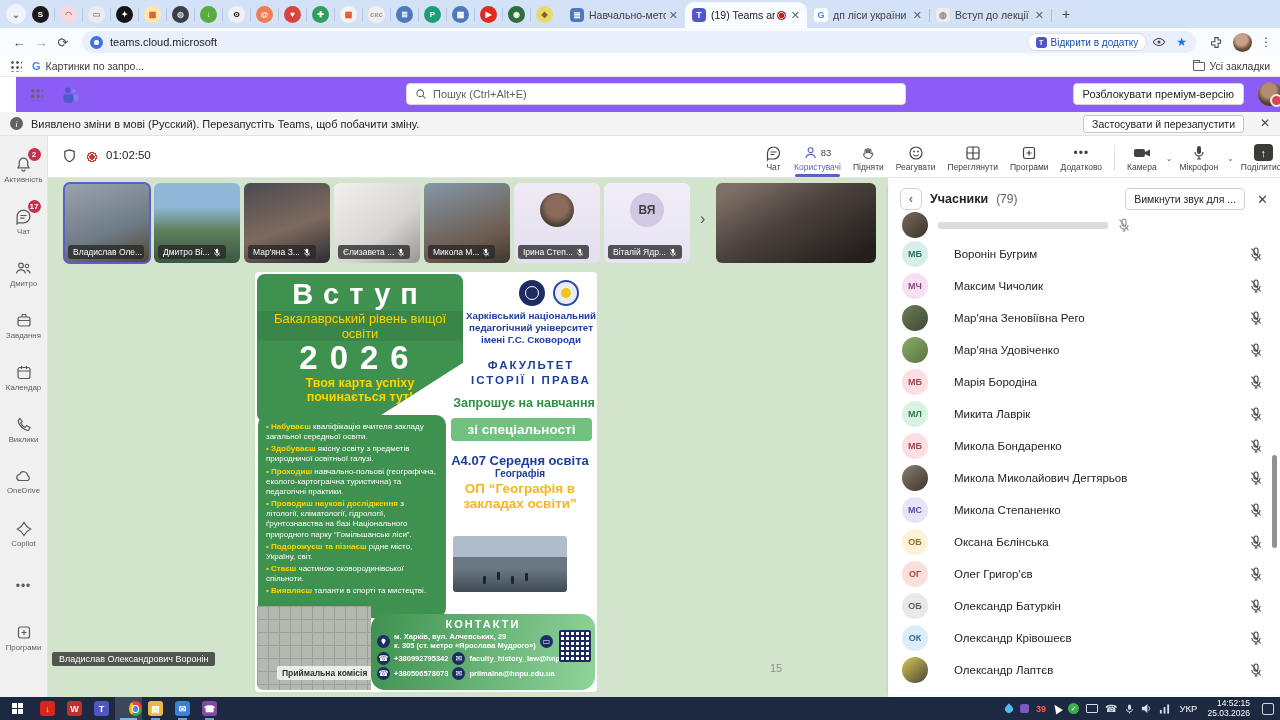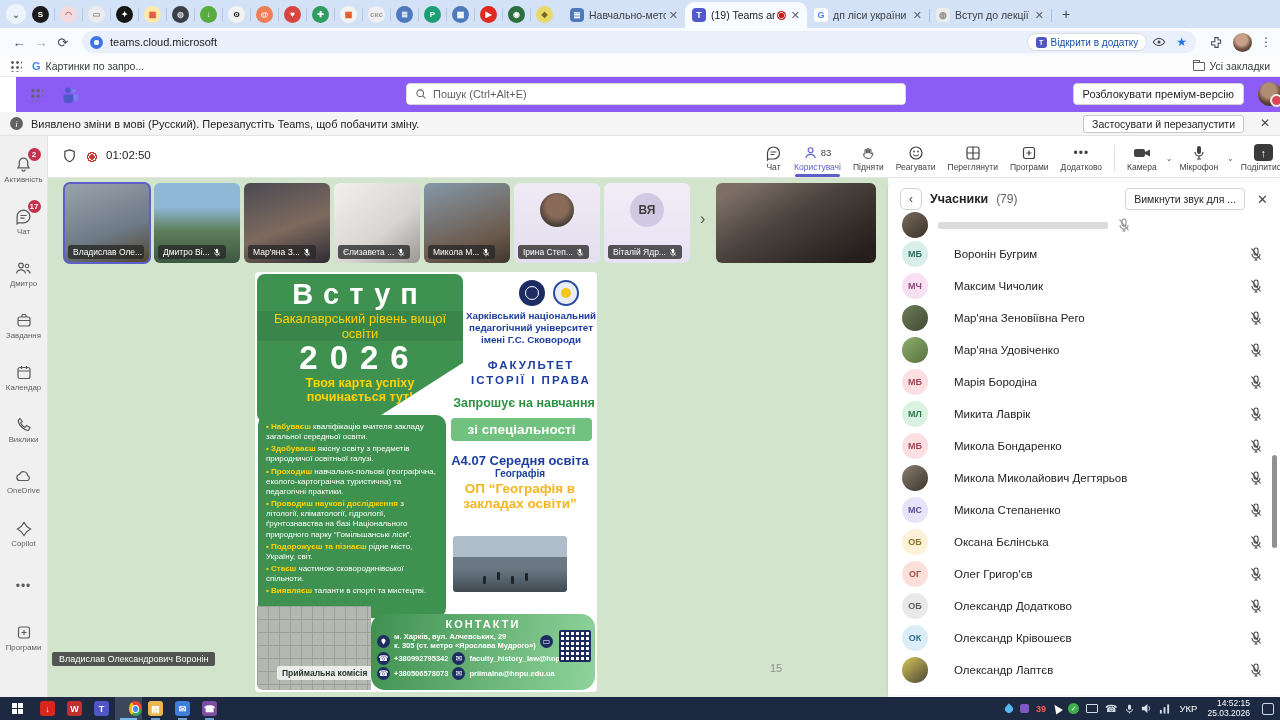--- a/index.html
+++ b/index.html
@@ -819,21 +819,21 @@
           <svg width="12" height="14" viewBox="0 0 12 14">
             <rect x="4" y="1" width="4" height="7" rx="2" fill="none" stroke="#424242" stroke-width="1.1"></rect>
             <path d="M2 7a4 4 0 0 0 8 0M6 11v2M4.5 13h3" fill="none" stroke="#424242" stroke-width="1.1"></path>
             <path d="M1.5 1.5l9 11" stroke="#424242" stroke-width="1.1"></path>
           </svg>
         </span>
       </div>
 
       <div class="prow">
         <span class="pav" style="background: rgb(233, 233, 233); color: rgb(95, 95, 95);">ОБ</span>
-        <span class="pname">Олександр Додатково</span>
+        <span class="pname">Олександр Батуркін</span>
         <span class="pmic">
           <svg width="12" height="14" viewBox="0 0 12 14">
             <rect x="4" y="1" width="4" height="7" rx="2" fill="none" stroke="#424242" stroke-width="1.1"></rect>
             <path d="M2 7a4 4 0 0 0 8 0M6 11v2M4.5 13h3" fill="none" stroke="#424242" stroke-width="1.1"></path>
             <path d="M1.5 1.5l9 11" stroke="#424242" stroke-width="1.1"></path>
           </svg>
         </span>
       </div>
 
       <div class="prow">

